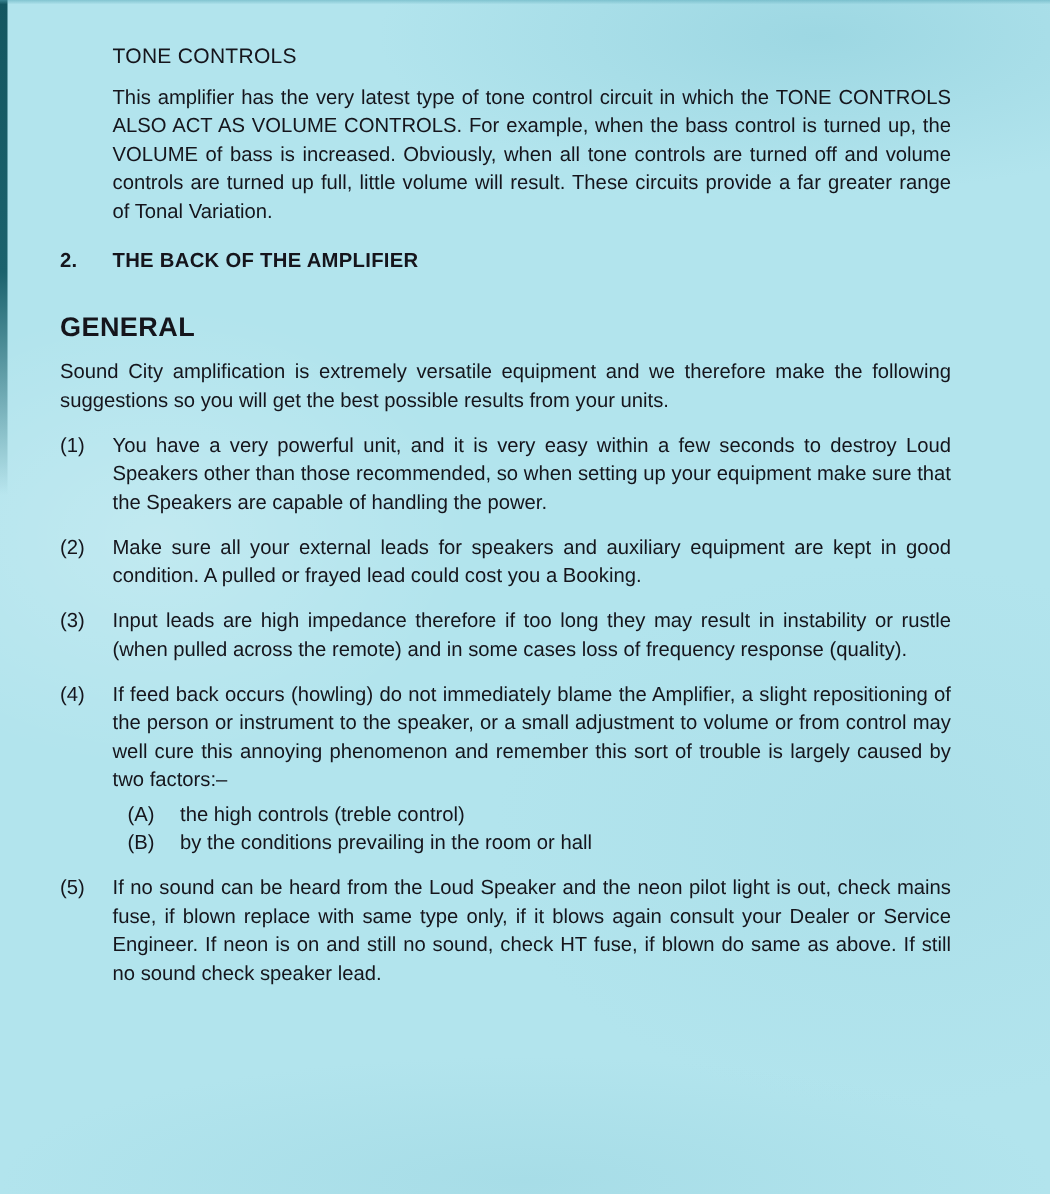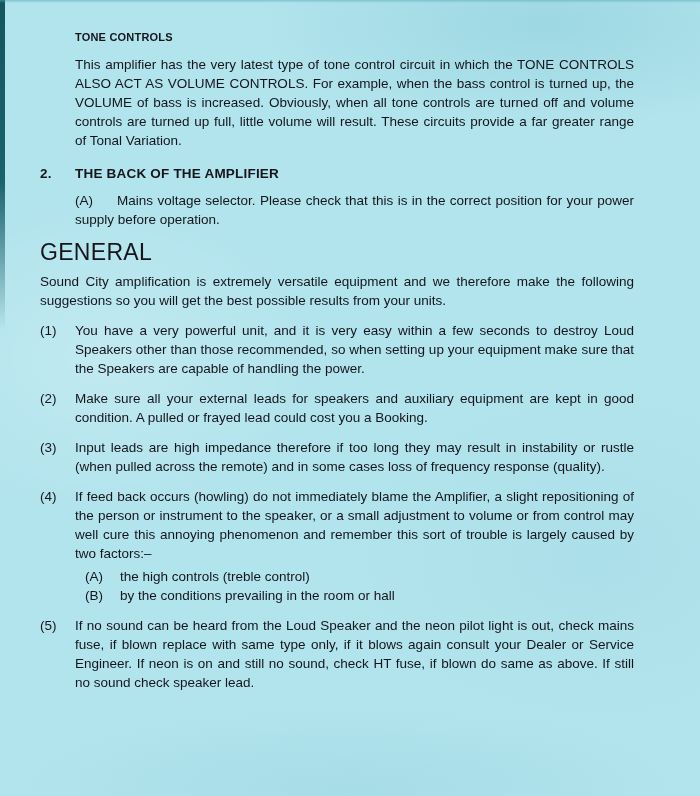--- a/index.html
+++ b/index.html
@@ -43,46 +43,46 @@
   .content {
     position: absolute;
     left: 40px;
     top: 20px;
     width: 594px;
     font-size: 13.5px;
     line-height: 19px;
   }
   .indent { margin-left: 35px; }
   .sub-heading {
-    font-weight: bold;
-    font-size: 11px;
+    font-weight: normal;
+    font-size: 14px;
     letter-spacing: 0.2px;
     margin: 8px 0 8px 0;
   }
   p.body-par {
     margin: 0 0 11px 0;
     text-align: justify;
   }
   .num-heading-row {
     display: flex;
     margin: 14px 0 8px 0;
     font-weight: bold;
     font-size: 13.5px;
     letter-spacing: 0.2px;
   }
   .num-heading-row .num { width: 35px; flex-shrink: 0; }
   .inline-label {
     display: inline-block;
     width: 42px;
   }
   .big-heading {
-    font-weight: normal;
-    font-size: 23px;
+    font-weight: bold;
+    font-size: 18px;
     letter-spacing: 0.3px;
-    margin: 14px 0 10px 0;
+    margin: 26px 0 10px 0;
   }
   .list-item {
     display: flex;
     margin: 0 0 11px 0;
   }
   .list-item .num { width: 35px; flex-shrink: 0; }
   .list-item .item-text { flex: 1; text-align: justify; }
   .sub-list { margin: 4px 0 0 10px; }
   .sub-item { display: flex; }
   .sub-item .sub-label { width: 35px; flex-shrink: 0; }
@@ -99,21 +99,20 @@
     <div class="sub-heading">TONE CONTROLS</div>
     <p class="body-par">This amplifier has the very latest type of tone control circuit in which the TONE CONTROLS ALSO ACT AS VOLUME CONTROLS. For example, when the bass control is turned up, the VOLUME of bass is increased. Obviously, when all tone controls are turned off and volume controls are turned up full, little volume will result. These circuits provide a far greater range of Tonal Variation.</p>
   </div>
 
   <div>
     <div class="num-heading-row">
       <span class="num">2.</span>
       <span>THE BACK OF THE AMPLIFIER</span>
     </div>
     <div class="indent">
-      <p class="body-par"><span class="inline-label">(A)</span><span>Mains voltage selector. Please check that this is in the correct position for your power supply before operation.</span></p>
     </div>
   </div>
 
   <div>
     <div class="big-heading">GENERAL</div>
     <p class="body-par">Sound City amplification is extremely versatile equipment and we therefore make the following suggestions so you will get the best possible results from your units.</p>
 
     <div class="list-item">
       <span class="num">(1)</span>
       <span class="item-text">You have a very powerful unit, and it is very easy within a few seconds to destroy Loud Speakers other than those recommended, so when setting up your equipment make sure that the Speakers are capable of handling the power.</span>

